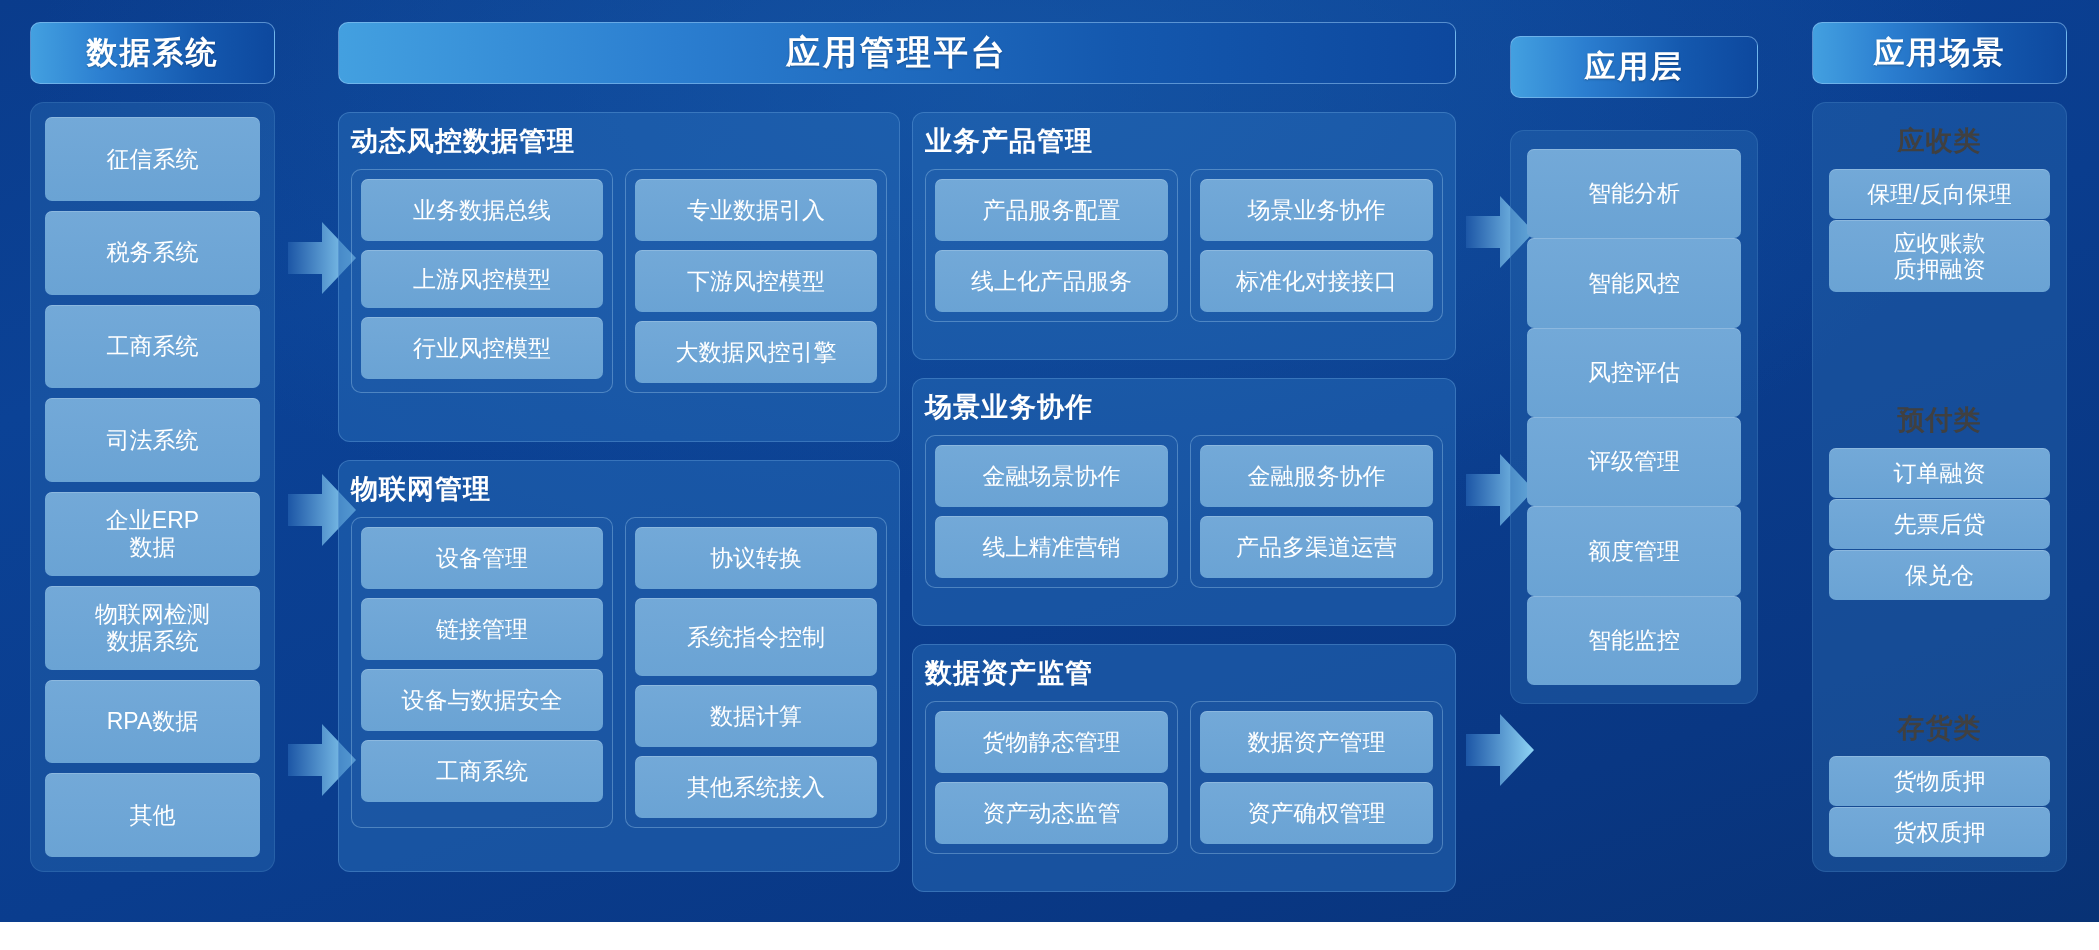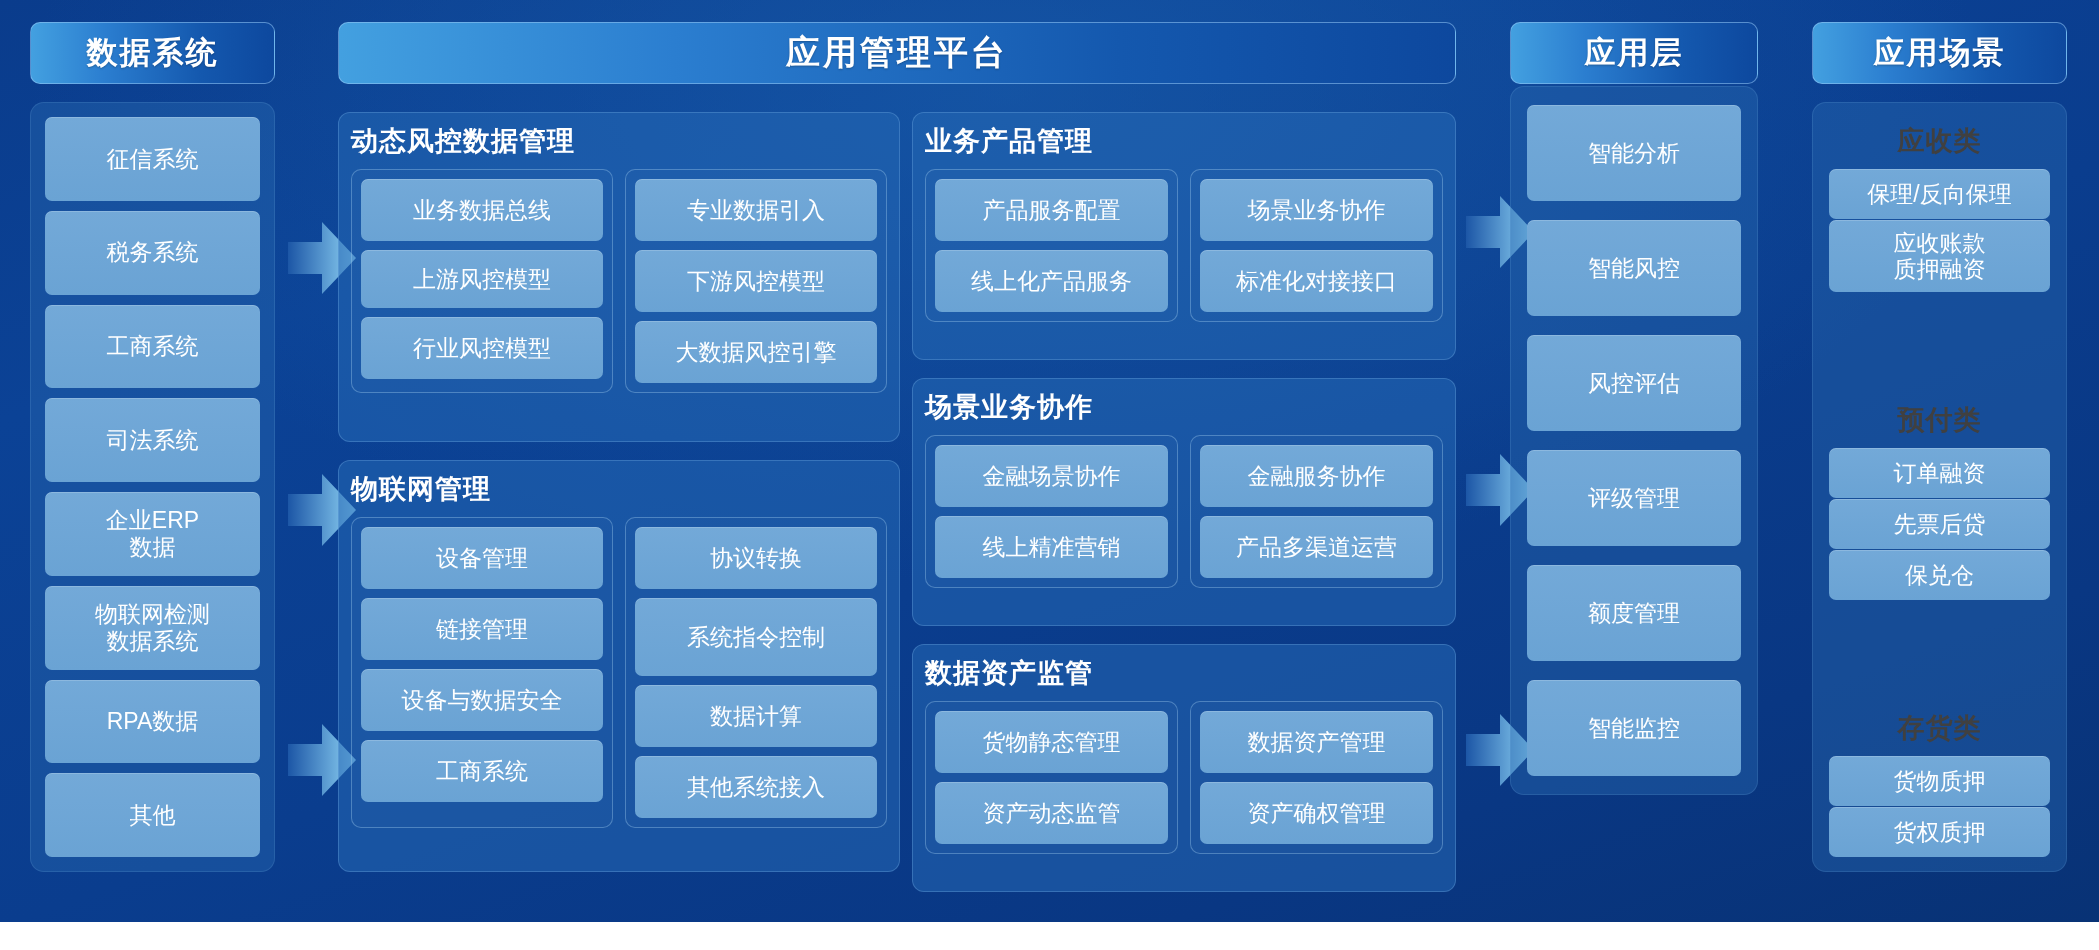--- a/index.html
+++ b/index.html
@@ -256,23 +256,23 @@
         <defs>
       <linearGradient id="ag6" x1="0" y1="0" x2="1" y2="0">
         <stop offset="0%" stop-color="#1c56a6"></stop>
             <stop offset="100%" stop-color="#8fd4f5"></stop>
       </linearGradient>
         </defs>
       <path d="M0,34 L34,34 L34,14 L68,50 L34,86 L34,66 L0,66 Z" fill="url(#ag6)"></path>
     </svg>
   </div>
 
-  <div class="col" style="left:1510px; top:22px; width:248px;">
+  <div class="col" style="left:1510px; top:36px; width:248px;">
     <div class="chip">应用层</div>
-    <div class="panel" style="margin-top:2px; height:709px; display:flex; flex-direction:column; justify-content:space-between; padding:18px 16px;">
+    <div class="panel" style="margin-top:32px; height:574px; display:flex; flex-direction:column; justify-content:space-between; padding:18px 16px;">
       <div class="tile" style="height:96px">智能分析</div>
       <div class="tile" style="height:96px">智能风控</div>
       <div class="tile" style="height:96px">风控评估</div>
       <div class="tile" style="height:96px">评级管理</div>
       <div class="tile" style="height:96px">额度管理</div>
       <div class="tile" style="height:96px">智能监控</div>
     </div>
   </div>
 
   <div class="col" style="left:1812px; top:22px; width:255px;">

